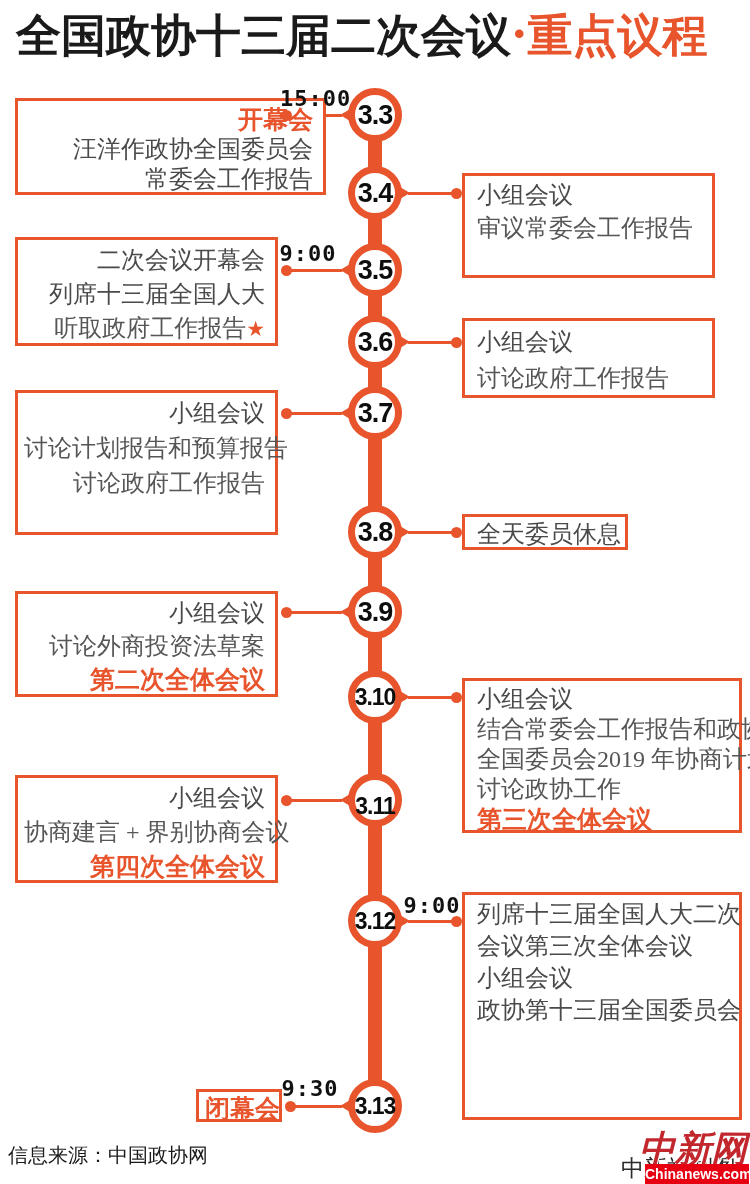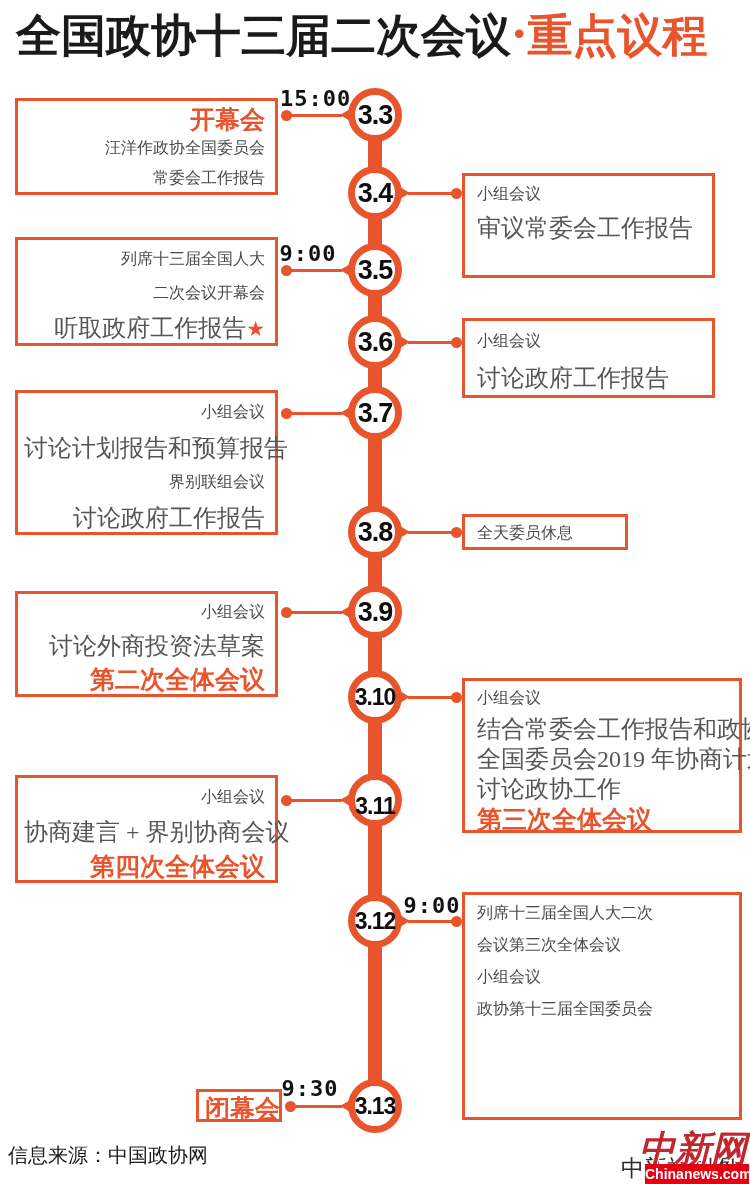--- a/index.html
+++ b/index.html
@@ -33,21 +33,21 @@
 
   .tlabel{ position:absolute; width:60px; text-align:center; color:#111;
            font-family:"DejaVu Sans Mono", monospace; font-weight:bold; font-size:22px;
            letter-spacing:1px; z-index:2; }
 
   .evbox{ position:absolute; border:3px solid var(--accent); background:#fff; z-index:2; }
   .evbox.left{ text-align:right; padding:3px 10px 0 6px; }
   .evbox.right{ text-align:left; padding:3px 6px 0 12px; }
 
   .ln{ white-space:nowrap; }
-  .ln-sans{ color:var(--sansgray); font-family:Liberation Mono, monospace; font-size:16px; }
+  .ln-sans{ color:var(--sansgray); font-family:Liberation Serif, serif; font-size:24px; }
   .ln-serif{ color:var(--serifgray); font-family:"Liberation Serif",serif; font-size:24px; }
   .ln-accent{ color:var(--accent); font-weight:bold; font-size:25px;
               font-family:"Liberation Sans",sans-serif; }
   .star{ color:var(--accent); font-size:21px; }
 
   .footer{ position:absolute; left:8px; top:1142px; font-size:20px; color:#1a1a1a; }
 
   .logo{ position:absolute; left:615px; top:1125px; width:135px; height:59px; }
   .logo-maker{ position:absolute; left:6px; top:28px; font-size:23px; color:#2b2b2b;
                white-space:nowrap; z-index:1; }
@@ -64,21 +64,21 @@
 
 <div id="stage">
 
   <div class="title">
     <span>全国政协十三届二次会议</span><span class="t-dot">•</span><span class="t-orange">重点议程</span>
   </div>
 
   <div id="timeline">
     <div class="vbar"></div>
 
-  <div class="evbox left" style="left: 15px; top: 98px; width: 263px; height: 97px;">
+  <div class="evbox left" style="left: 15px; top: 98px; width: 311px; height: 97px;">
         <div class="ln ln-accent" style="line-height: 30px;"><span>开幕会</span></div>
         <div class="ln ln-sans" style="line-height: 30px;"><span>汪洋作政协全国委员会</span></div>
         <div class="ln ln-sans" style="line-height: 30px;"><span>常委会工作报告</span></div>
       </div>
       <div class="conn" style="left: 286px; top: 114px; width: 56px;"></div>
       <div class="cdot" style="left: 281px; top: 110px;"></div>
       <div class="tri left" style="left: 340px; top: 102px;"></div>
       <div class="circ big" style="left: 348px; top: 88px;">
         <span>3.3</span>
       </div>
@@ -87,22 +87,22 @@
         <div class="ln ln-sans" style="line-height: 33px;"><span>小组会议</span></div>
         <div class="ln ln-serif" style="line-height: 33px;"><span>审议常委会工作报告</span></div>
       </div>
       <div class="conn" style="left: 408px; top: 192px; width: 48px;"></div>
       <div class="cdot" style="left: 451px; top: 188px;"></div>
       <div class="tri right" style="left: 388px; top: 180px;"></div>
       <div class="circ big" style="left: 348px; top: 166px;">
         <span>3.4</span>
       </div>
       <div class="evbox left" style="left: 15px; top: 237px; width: 263px; height: 109px;">
+        <div class="ln ln-sans" style="line-height: 34px;"><span>二次会议开幕会</span></div>
         <div class="ln ln-sans" style="line-height: 34px;"><span>列席十三届全国人大</span></div>
-        <div class="ln ln-sans" style="line-height: 34px;"><span>二次会议开幕会</span></div>
         <div class="ln ln-serif" style="line-height: 34px;"><span>听取政府工作报告</span><span class="star">★</span></div>
       </div>
       <div class="conn" style="left: 286px; top: 269px; width: 56px;"></div>
       <div class="cdot" style="left: 281px; top: 265px;"></div>
       <div class="tri left" style="left: 340px; top: 257px;"></div>
       <div class="circ big" style="left: 348px; top: 243px;">
         <span>3.5</span>
       </div>
       <div class="tlabel" style="left: 278px; top: 241px;">9:00</div>
       <div class="evbox right" style="left: 462px; top: 318px; width: 253px; height: 80px;">
@@ -111,21 +111,20 @@
       </div>
       <div class="conn" style="left: 408px; top: 341px; width: 48px;"></div>
       <div class="cdot" style="left: 451px; top: 337px;"></div>
       <div class="tri right" style="left: 388px; top: 329px;"></div>
       <div class="circ big" style="left: 348px; top: 315px;">
         <span>3.6</span>
       </div>
       <div class="evbox left" style="left: 15px; top: 390px; width: 263px; height: 145px;">
         <div class="ln ln-sans" style="line-height: 35px;"><span>小组会议</span></div>
         <div class="ln ln-serif" style="line-height: 35px;"><span>讨论计划报告和预算报告</span></div>
-        <div class="ln ln-sans" style="line-height: 35px;"><span>界别联组会议</span></div>
         <div class="ln ln-serif" style="line-height: 35px;"><span>讨论政府工作报告</span></div>
       </div>
       <div class="conn" style="left: 286px; top: 412px; width: 56px;"></div>
       <div class="cdot" style="left: 281px; top: 408px;"></div>
       <div class="tri left" style="left: 340px; top: 400px;"></div>
       <div class="circ big" style="left: 348px; top: 386px;">
         <span>3.7</span>
       </div>
       <div class="evbox right" style="left: 462px; top: 514px; width: 166px; height: 36px;">
         <div class="ln ln-sans" style="line-height: 29px;"><span>全天委员休息</span></div>

